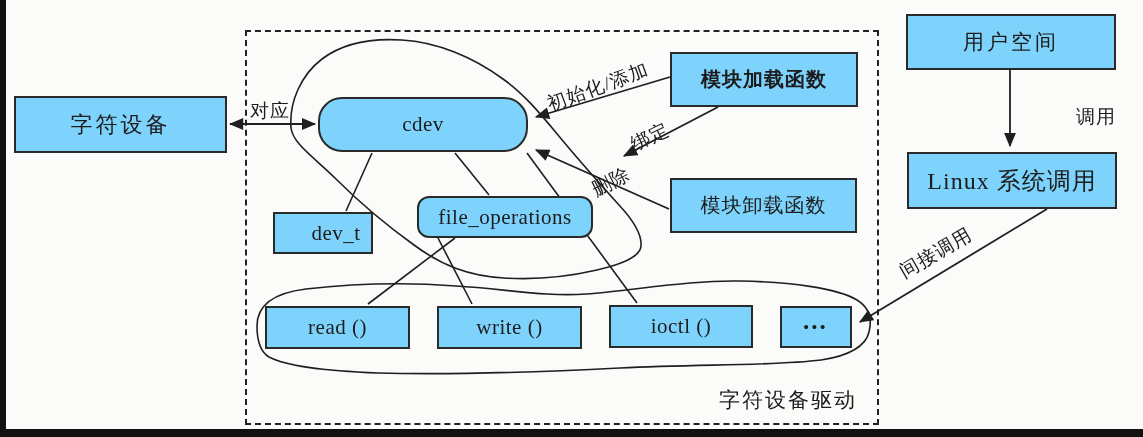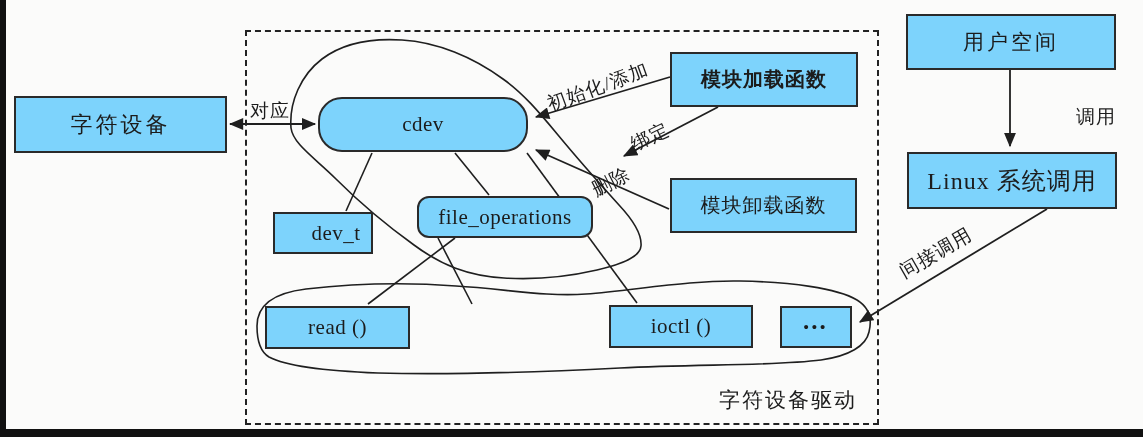--- a/index.html
+++ b/index.html
@@ -76,20 +76,23 @@
   </div>
 
   <div class="box latin" style="left:417px;top:196px;width:176px;height:42px;border-radius:12px;">
     <span>file_operations</span>
   </div>
 
   <div class="box latin" style="left:265px;top:306px;width:145px;height:43px;">
     <span>read ()</span>
   </div>
 
+  <div class="box latin" style="left:437px;top:306px;width:145px;height:43px;">
+    <span>write ()</span>
+  </div>
 
   <div class="box latin" style="left:609px;top:305px;width:144px;height:43px;justify-content:center;">
     <span>ioctl ()</span>
   </div>
 
   <div class="box" style="left:780px;top:306px;width:72px;height:42px;">
     <span class="dots">•••</span>
   </div>
 
   <div class="box" style="left:670px;top:52px;width:188px;height:55px;font-weight:bold;">

